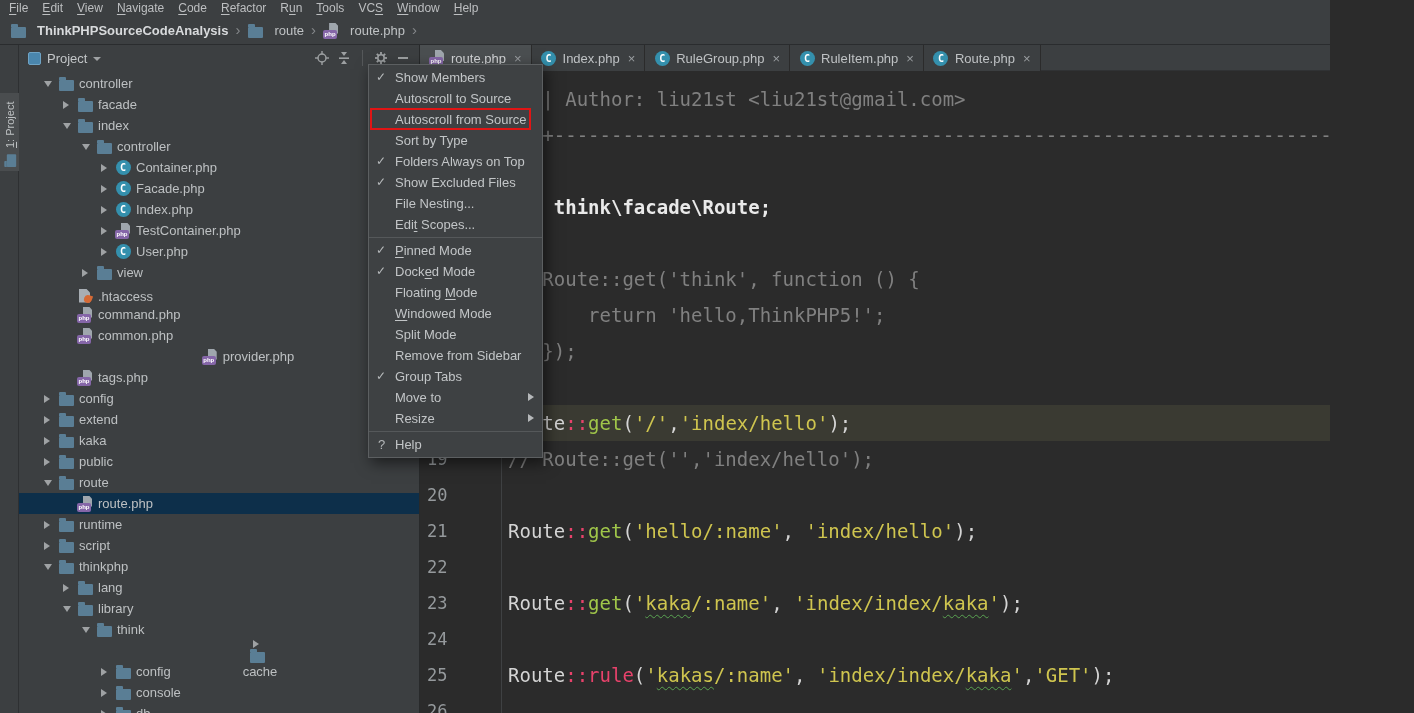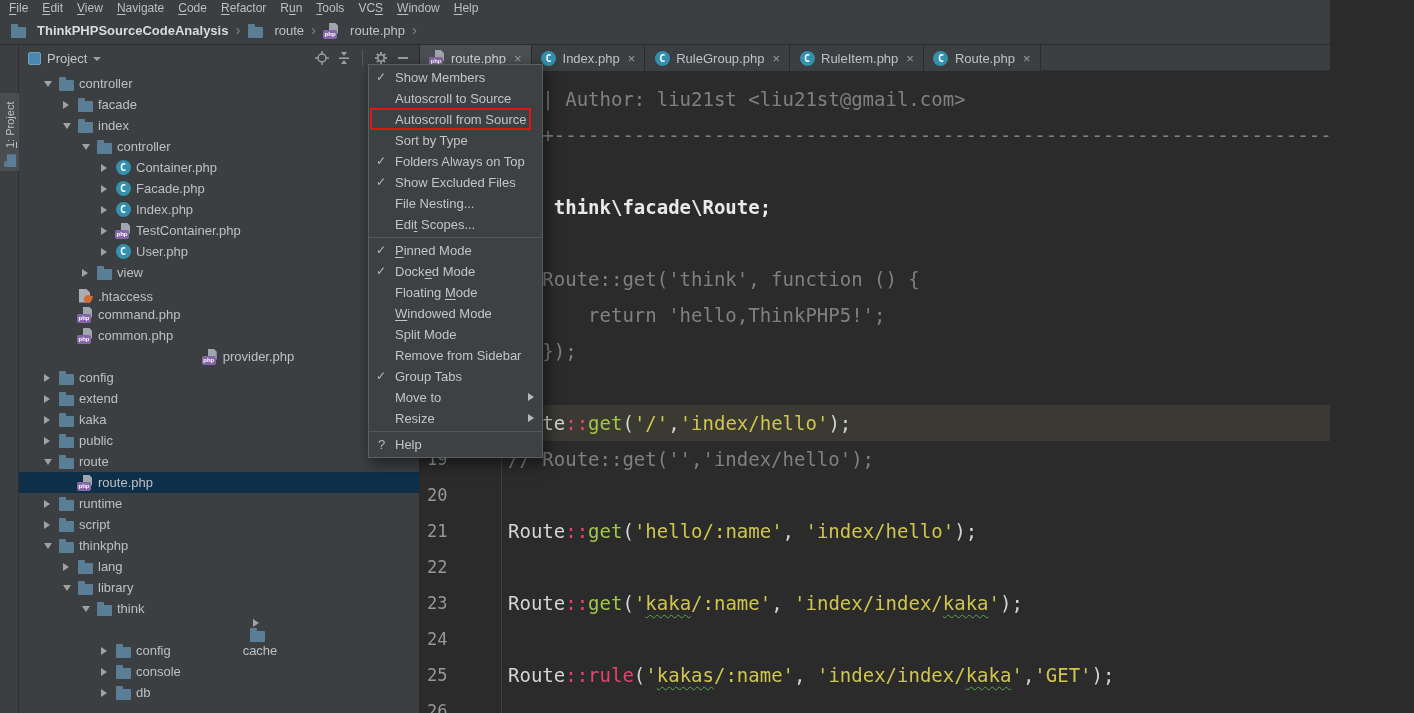--- a/index.html
+++ b/index.html
@@ -352,20 +352,30 @@
         </div>
         <div class="trow" style="padding-left: 44px; justify-content: center;">
           <span class="tarrow"></span>
           <span class="ticon">
             <span class="icon-php">
               <span class="sheet"></span>
               <span class="php-badge">php</span>
             </span>
           </span>
           <span>provider.php</span>
+        </div>
+        <div class="trow" style="padding-left: 44px;">
+          <span class="tarrow"></span>
+          <span class="ticon">
+            <span class="icon-php">
+              <span class="sheet"></span>
+              <span class="php-badge">php</span>
+            </span>
+          </span>
+          <span>tags.php</span>
         </div>
         <div class="trow" style="padding-left: 25px;">
           <span class="tarrow">
             <span class="ar-right"></span>
           </span>
           <span class="ticon">
             <span class="icon-folder"></span>
           </span>
           <span>config</span>
         </div>

